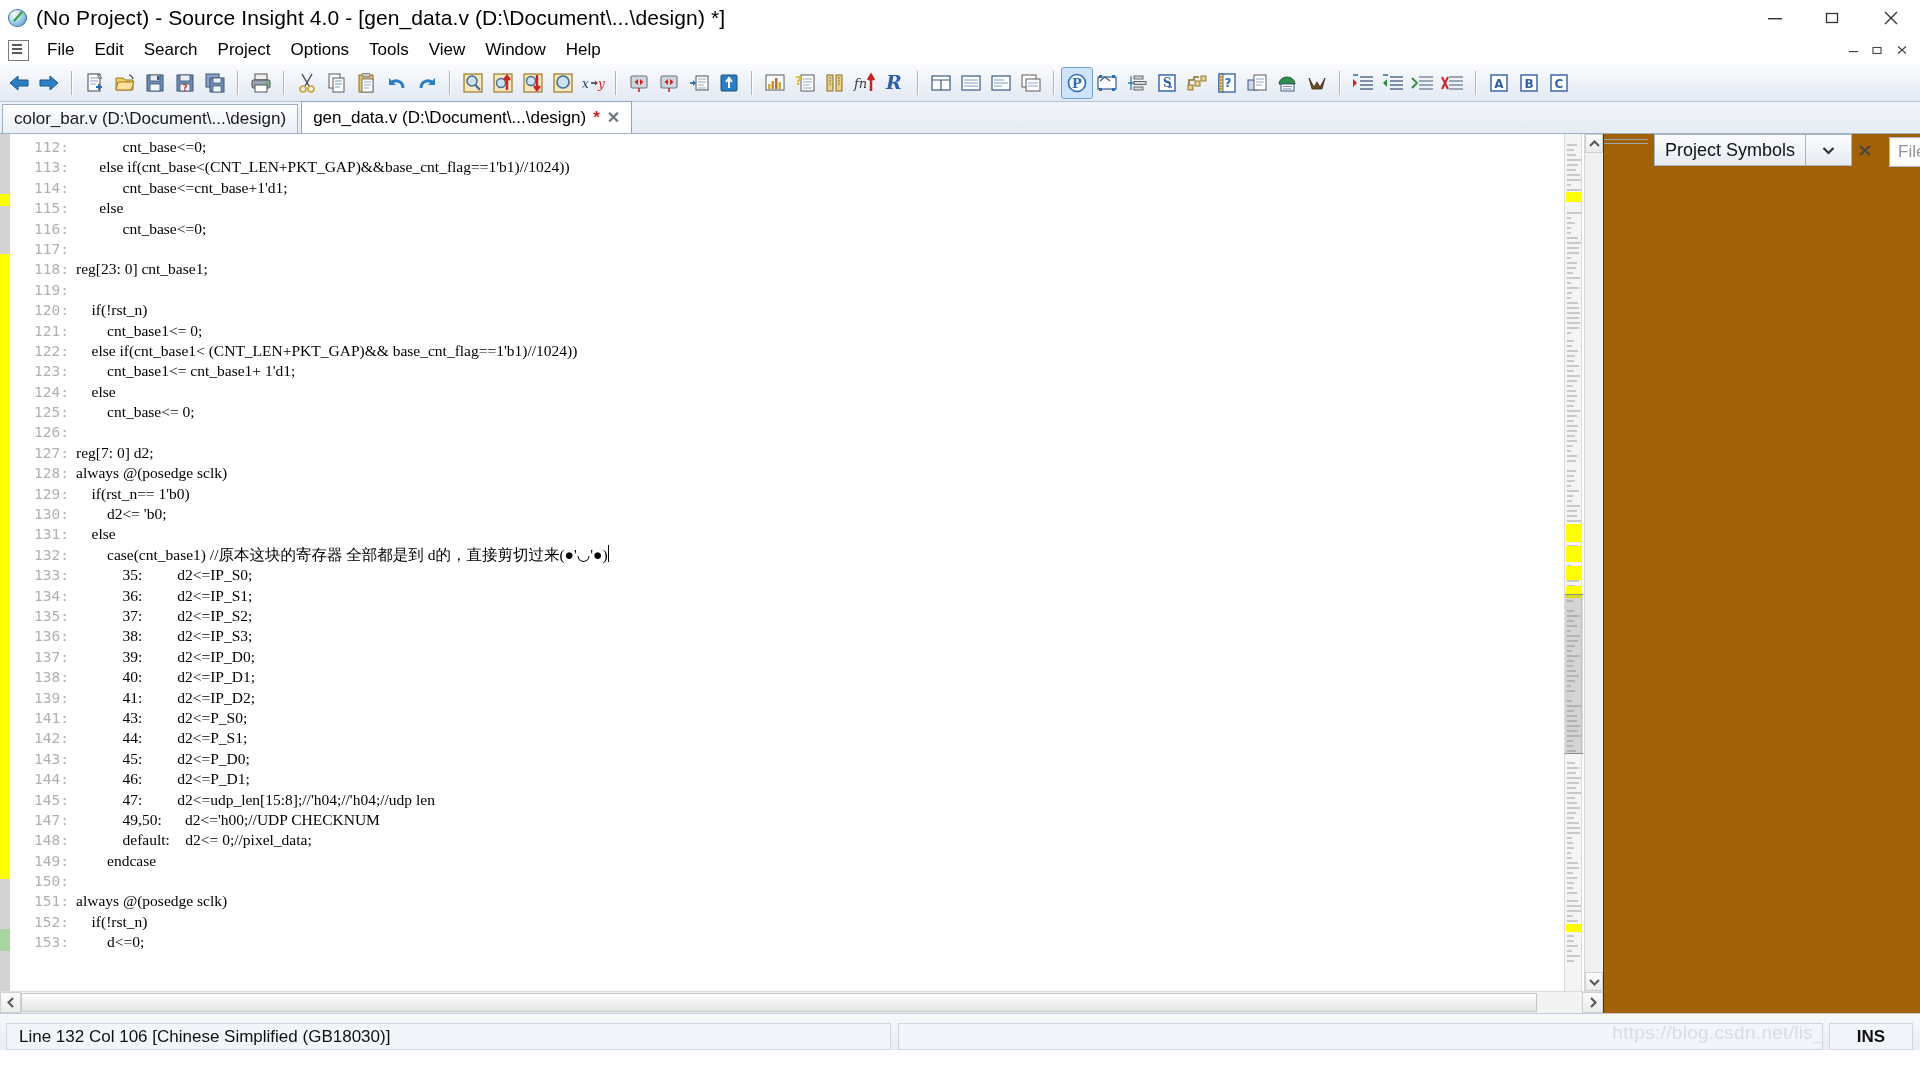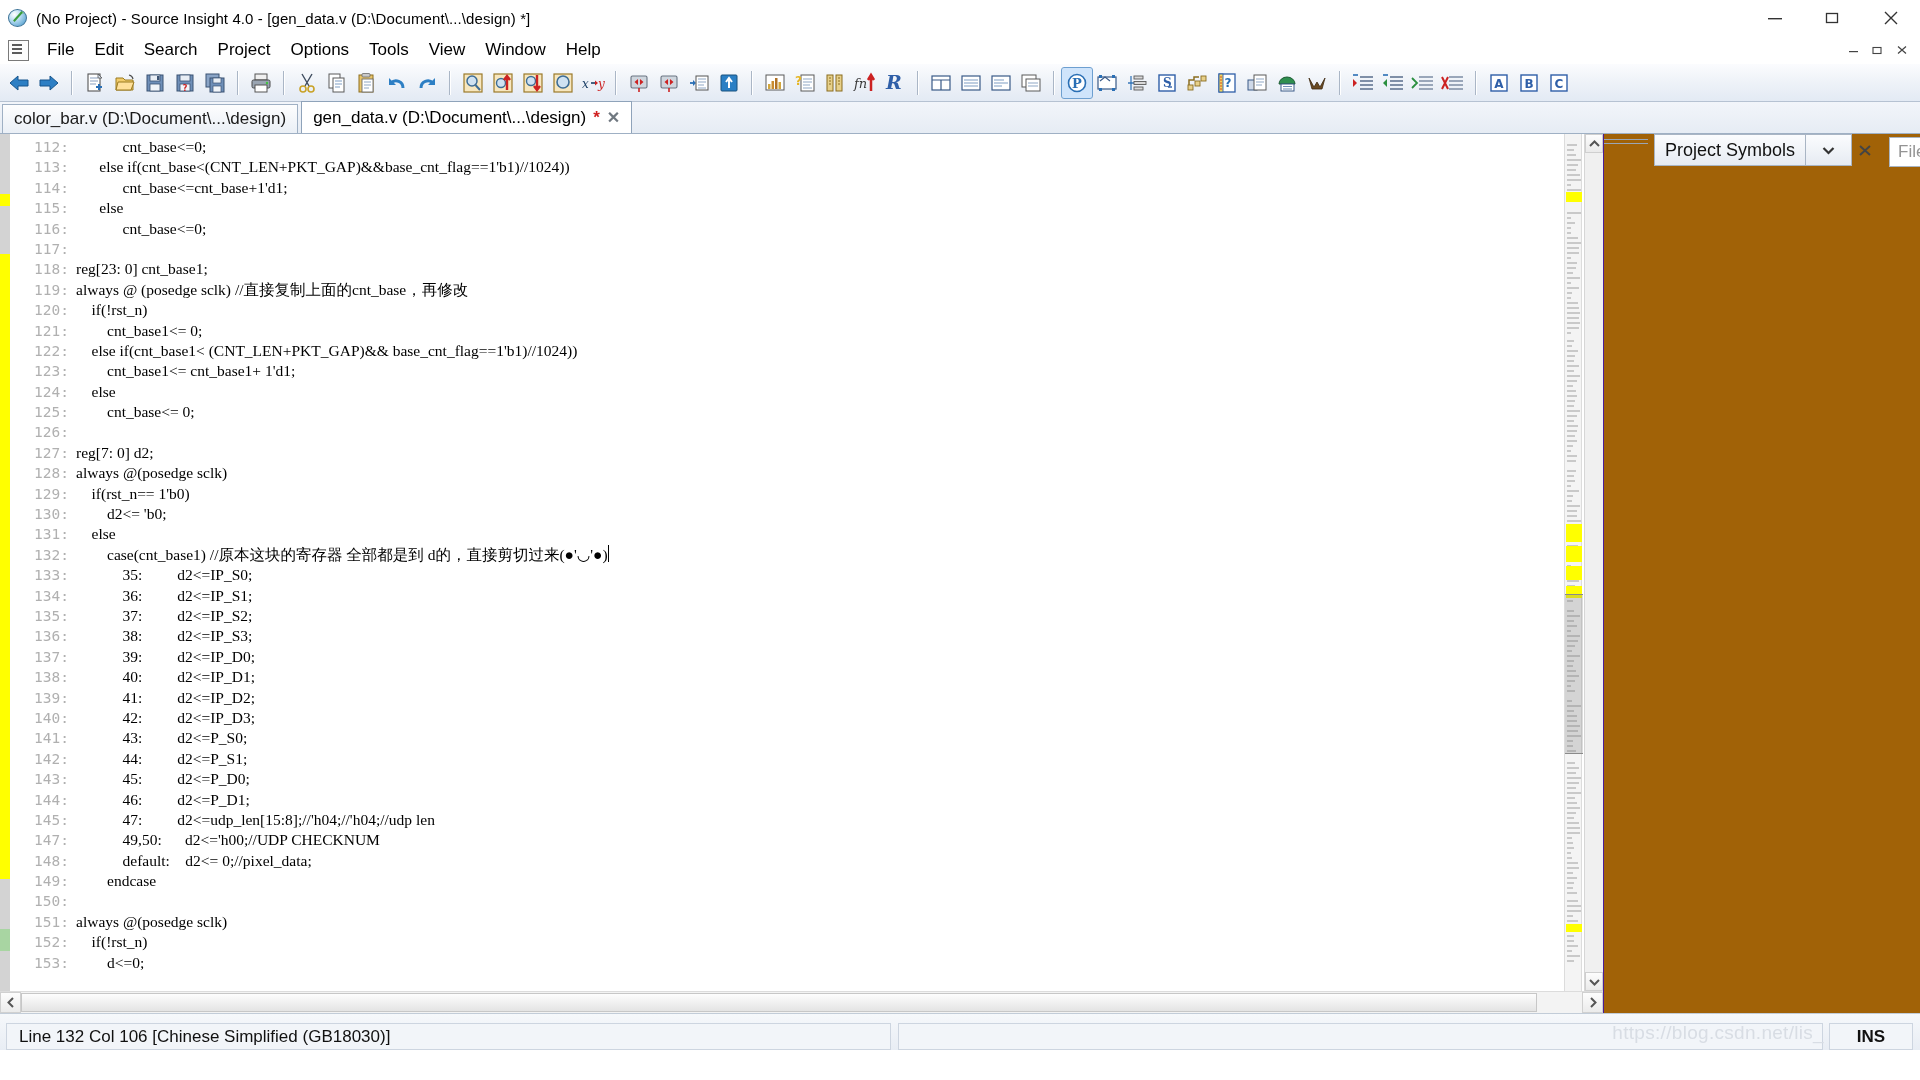--- a/index.html
+++ b/index.html
@@ -25,21 +25,21 @@
     position: absolute; left: 1px; top: 2px; width: 19px; height: 18px;
     border-radius: 50%;
     background: radial-gradient(circle at 32% 28%, #ffffff 0%, #b9dcf2 38%, #6fb0d8 75%, #3c7fae 100%);
     border: 1px solid #3a7196;
   }
   .title-icon .pen {
     position: absolute; left: 4px; top: 2px; width: 15px; height: 15px;
     transform: rotate(0deg);
   }
   .title-text {
-    font-size: 15px; color: #000; letter-spacing: 0.1px; white-space: nowrap;
+    font-size: 21px; color: #000; letter-spacing: 0.1px; white-space: nowrap;
   }
   .win-btns { margin-left: auto; display: flex; height: 36px; }
   .win-btn {
     width: 58px; height: 36px; display: flex; align-items: center; justify-content: center;
   }
   .win-btn svg { display: block; }
 
   
   .menubar {
     height: 28px; width: 100%;
@@ -685,42 +685,41 @@
       </div>
 
       <div class="code-area" id="code-area">
           <div class="code-line"><span class="ln">112:</span><span class="ltxt">            cnt_base&lt;=0;</span></div>
           <div class="code-line"><span class="ln">113:</span><span class="ltxt">      else if(cnt_base&lt;(CNT_LEN+PKT_GAP)&amp;&amp;base_cnt_flag==1'b1)//1024))</span></div>
           <div class="code-line"><span class="ln">114:</span><span class="ltxt">            cnt_base&lt;=cnt_base+1'd1;</span></div>
           <div class="code-line"><span class="ln">115:</span><span class="ltxt">      else</span></div>
           <div class="code-line"><span class="ln">116:</span><span class="ltxt">            cnt_base&lt;=0;</span></div>
           <div class="code-line"><span class="ln">117:</span><span class="ltxt"></span></div>
           <div class="code-line"><span class="ln">118:</span><span class="ltxt">reg[23: 0] cnt_base1;</span></div>
-          <div class="code-line"><span class="ln">119:</span><span class="ltxt">always @ (posedge sclk) //直接复制上面的cnt_base，再修改</span></div>
+          <div class="code-line"><span class="ln">119:</span></div>
           <div class="code-line"><span class="ln">120:</span><span class="ltxt">    if(!rst_n)</span></div>
           <div class="code-line"><span class="ln">121:</span><span class="ltxt">        cnt_base1&lt;= 0;</span></div>
           <div class="code-line"><span class="ln">122:</span><span class="ltxt">    else if(cnt_base1&lt; (CNT_LEN+PKT_GAP)&amp;&amp; base_cnt_flag==1'b1)//1024))</span></div>
           <div class="code-line"><span class="ln">123:</span><span class="ltxt">        cnt_base1&lt;= cnt_base1+ 1'd1;</span></div>
           <div class="code-line"><span class="ln">124:</span><span class="ltxt">    else</span></div>
           <div class="code-line"><span class="ln">125:</span><span class="ltxt">        cnt_base&lt;= 0;</span></div>
           <div class="code-line"><span class="ln">126:</span><span class="ltxt"></span></div>
           <div class="code-line"><span class="ln">127:</span><span class="ltxt">reg[7: 0] d2;</span></div>
           <div class="code-line"><span class="ln">128:</span><span class="ltxt">always @(posedge sclk)</span></div>
           <div class="code-line"><span class="ln">129:</span><span class="ltxt">    if(rst_n== 1'b0)</span></div>
           <div class="code-line"><span class="ln">130:</span><span class="ltxt">        d2&lt;= 'b0;</span></div>
           <div class="code-line"><span class="ln">131:</span><span class="ltxt">    else</span></div>
           <div class="code-line"><span class="ln">132:</span><span class="ltxt">        case(cnt_base1) //原本这块的寄存器 全部都是到 d的，直接剪切过来(●'◡'●)</span><span class="caret"></span></div>
           <div class="code-line"><span class="ln">133:</span><span class="ltxt">            35:         d2&lt;=IP_S0;</span></div>
           <div class="code-line"><span class="ln">134:</span><span class="ltxt">            36:         d2&lt;=IP_S1;</span></div>
           <div class="code-line"><span class="ln">135:</span><span class="ltxt">            37:         d2&lt;=IP_S2;</span></div>
           <div class="code-line"><span class="ln">136:</span><span class="ltxt">            38:         d2&lt;=IP_S3;</span></div>
           <div class="code-line"><span class="ln">137:</span><span class="ltxt">            39:         d2&lt;=IP_D0;</span></div>
           <div class="code-line"><span class="ln">138:</span><span class="ltxt">            40:         d2&lt;=IP_D1;</span></div>
           <div class="code-line"><span class="ln">139:</span><span class="ltxt">            41:         d2&lt;=IP_D2;</span></div>
-          <div class="code-line"><span class="ln">140:</span><span class="ltxt">            42:         d2&lt;=IP_D3;</span></div>
           <div class="code-line"><span class="ln">141:</span><span class="ltxt">            43:         d2&lt;=P_S0;</span></div>
           <div class="code-line"><span class="ln">142:</span><span class="ltxt">            44:         d2&lt;=P_S1;</span></div>
           <div class="code-line"><span class="ln">143:</span><span class="ltxt">            45:         d2&lt;=P_D0;</span></div>
           <div class="code-line"><span class="ln">144:</span><span class="ltxt">            46:         d2&lt;=P_D1;</span></div>
           <div class="code-line"><span class="ln">145:</span><span class="ltxt">            47:         d2&lt;=udp_len[15:8];//'h04;//'h04;//udp len</span></div>
           <div class="code-line"><span class="ln">147:</span><span class="ltxt">            49,50:      d2&lt;='h00;//UDP CHECKNUM</span></div>
           <div class="code-line"><span class="ln">148:</span><span class="ltxt">            default:    d2&lt;= 0;//pixel_data;</span></div>
           <div class="code-line"><span class="ln">149:</span><span class="ltxt">        endcase</span></div>
           <div class="code-line"><span class="ln">150:</span><span class="ltxt"></span></div>
           <div class="code-line"><span class="ln">151:</span><span class="ltxt">always @(posedge sclk)</span></div>

